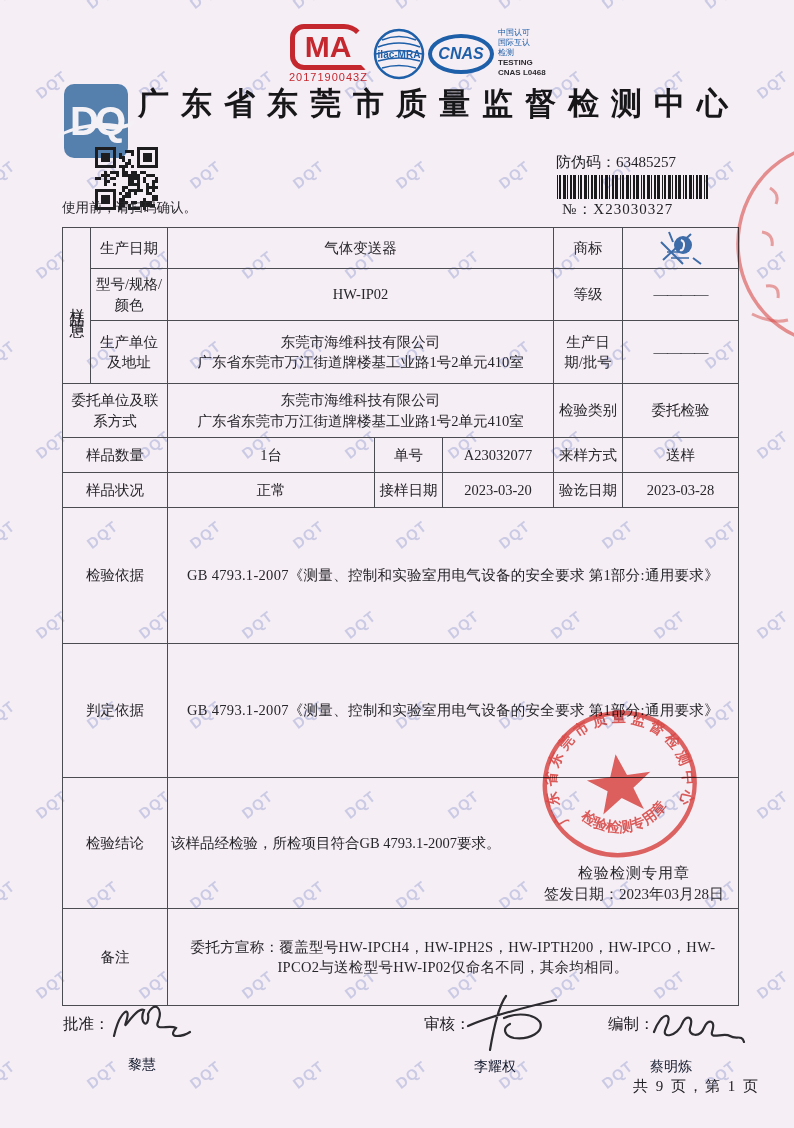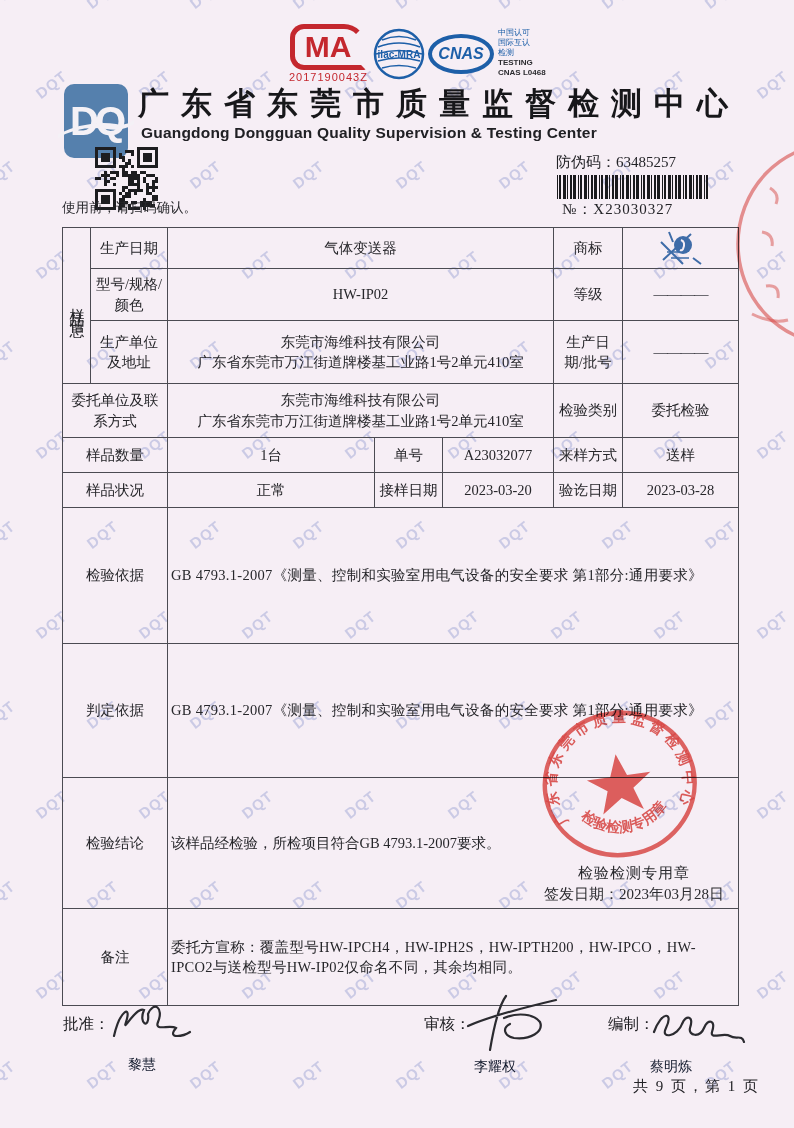--- a/index.html
+++ b/index.html
@@ -39,21 +39,21 @@
   .report-title{left:312px;top:160px;font-size:36px;font-weight:600;letter-spacing:10px;color:#222226;}
   .antifake{left:556px;top:153px;font-size:15px;color:#232327;}
   .barcode{left:557px;top:175px;width:154px;height:24px;}
   .report-no{left:562px;top:200px;font-size:15px;letter-spacing:1px;color:#232327;}
 
   
   table.main{position:absolute;left:62px;top:227px;z-index:1;border-collapse:collapse;table-layout:fixed;width:676px;}
   table.main td{border:1px solid #4b4b52;font-size:14.5px;color:#26262a;vertical-align:middle;padding:2px 3px;line-height:1.4;}
   td.lbl{text-align:center;}
   td.val{text-align:center;}
-  td.val-left{text-align:left;padding:6px 12px;letter-spacing:0.3px;}
+  td.val-left{text-align:center;padding:6px 12px;letter-spacing:0.3px;}
   .vertical{writing-mode:vertical-rl;text-orientation:upright;letter-spacing:5px;font-size:15px;margin:0 auto;}
   .two-line div{text-align:center;}
   .dashmark{letter-spacing:-1px;color:#3a3a40;}
   td.concl{position:relative;vertical-align:top;text-align:left;padding:8px 12px;}
   .stamp-caption{position:absolute;right:48px;bottom:24px;font-size:15px;color:#2a2a2e;letter-spacing:1px;}
   .issue-date{position:absolute;right:14px;bottom:3px;font-size:15px;color:#2a2a2e;}
 
   
   .stamp{left:540px;top:710px;z-index:2;transform:rotate(-8deg);mix-blend-mode:multiply;opacity:0.92;}
   .edge-stamp{left:722px;top:136px;z-index:2;mix-blend-mode:multiply;}
@@ -202,21 +202,20 @@
     </div>
   </div>
 
   <div class="abs dqt-logo">
     <span class="ltr">DQ</span>
     <svg class="dqt-swoosh" width="76" height="22" viewBox="0 0 76 22">
       <path d="M0,16 Q30,2 58,6 Q68,8 76,2 L76,6 Q64,14 48,11 Q22,7 0,20 Z" fill="#f4f1f6"></path>
     </svg>
   </div>
   <div class="abs title-cn">广东省东莞市质量监督检测中心</div>
-  <div class="abs title-en">Guangdong Dongguan Quality Supervision &amp; Testing Center</div>
 
   <svg class="abs qr" id="qr" width="63" height="63" viewBox="0 0 63 63">
       <rect x="0" y="0" width="3" height="3" fill="#1d1d20"></rect>
       <rect x="0" y="3" width="3" height="3" fill="#1d1d20"></rect>
       <rect x="0" y="6" width="3" height="3" fill="#1d1d20"></rect>
       <rect x="0" y="9" width="3" height="3" fill="#1d1d20"></rect>
       <rect x="0" y="12" width="3" height="3" fill="#1d1d20"></rect>
       <rect x="0" y="15" width="3" height="3" fill="#1d1d20"></rect>
       <rect x="0" y="18" width="3" height="3" fill="#1d1d20"></rect>
       <rect x="3" y="0" width="3" height="3" fill="#1d1d20"></rect>

